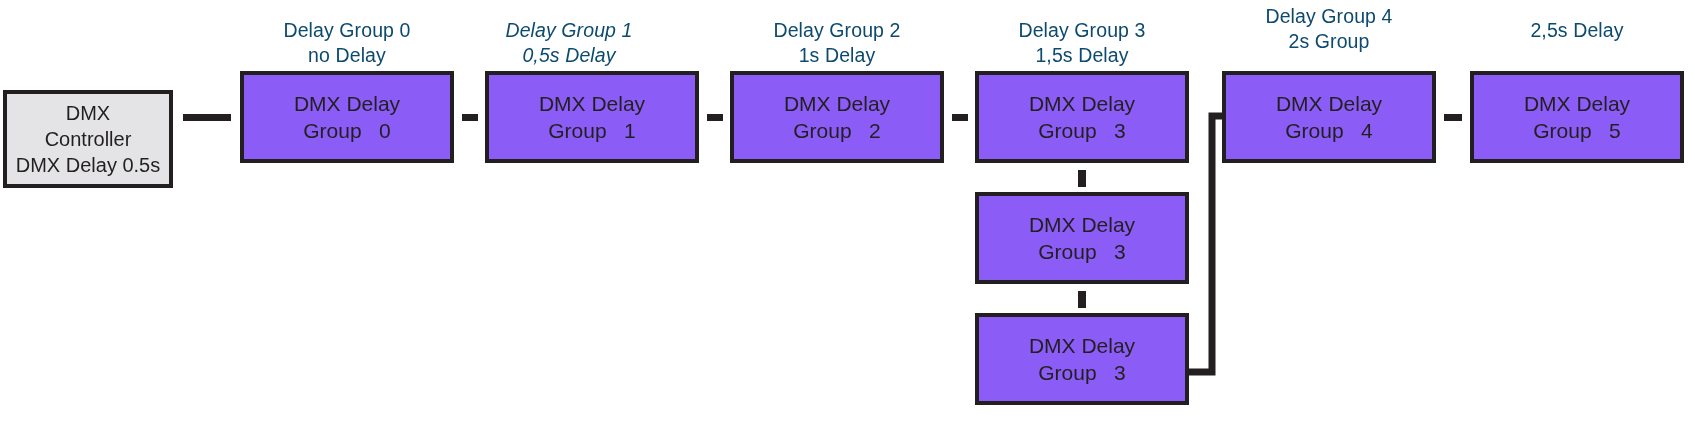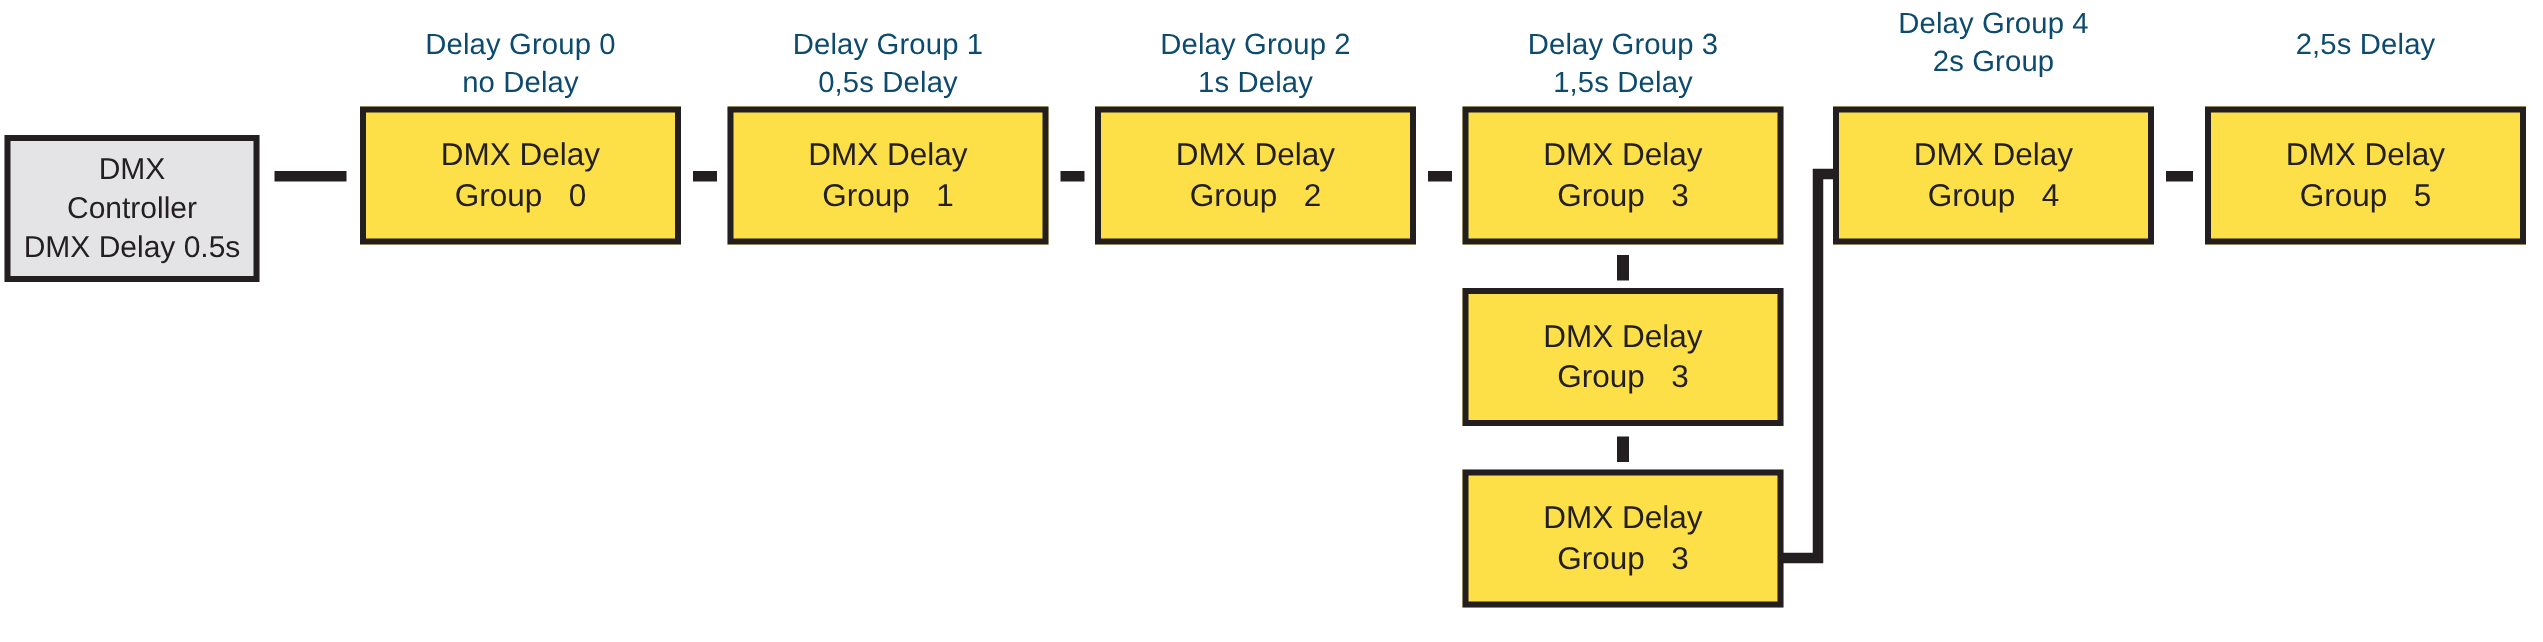--- a/index.html
+++ b/index.html
@@ -30,21 +30,21 @@
     letter-spacing: 0.1px;
     white-space: nowrap;
   }
   .caption .cap-line { display: block; }
 
   
   .node {
     position: absolute;
     box-sizing: border-box;
     border: 4px solid #231f20;
-    background: #fde047;
+    background: #8b5cf6;
     display: flex;
     flex-direction: column;
     align-items: center;
     justify-content: center;
   }
   .node.controller {
     background: #e4e4e6;
     border-width: 4px;
     margin-top: 22px;
   }
@@ -77,21 +77,21 @@
 </head>
 <body>
 
 <div id="canvas">
 
   <div class="caption" style="left:240px; top:18px; width:214px;">
     <span class="cap-line">Delay Group 0</span>
     <span class="cap-line">no Delay</span>
   </div>
 
-  <div class="caption" style="left:485px; top:18px; width:214px;">
+  <div class="caption" style="left:462px; top:18px; width:214px;font-style:italic;">
     <span class="cap-line">Delay Group 1</span>
     <span class="cap-line">0,5s Delay</span>
   </div>
 
   <div class="caption" style="left:730px; top:18px; width:214px;">
     <span class="cap-line">Delay Group 2</span>
     <span class="cap-line">1s Delay</span>
   </div>
 
   <div class="caption" style="left:975px; top:18px; width:214px;">

